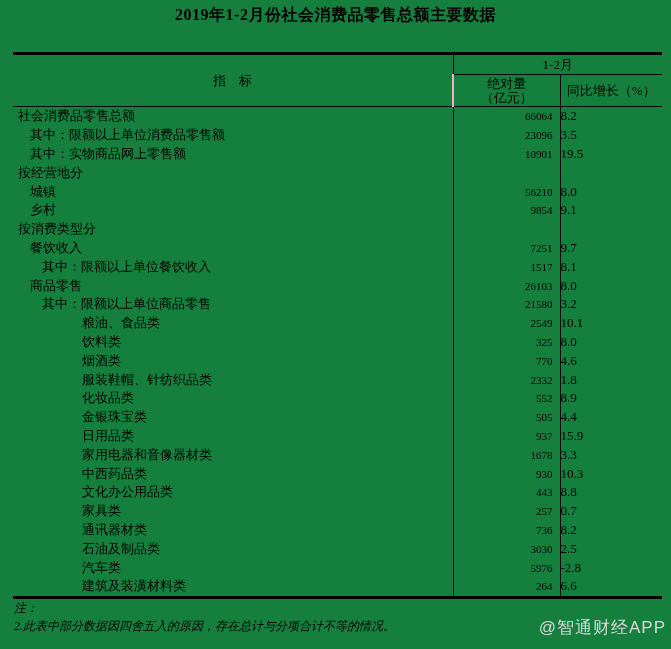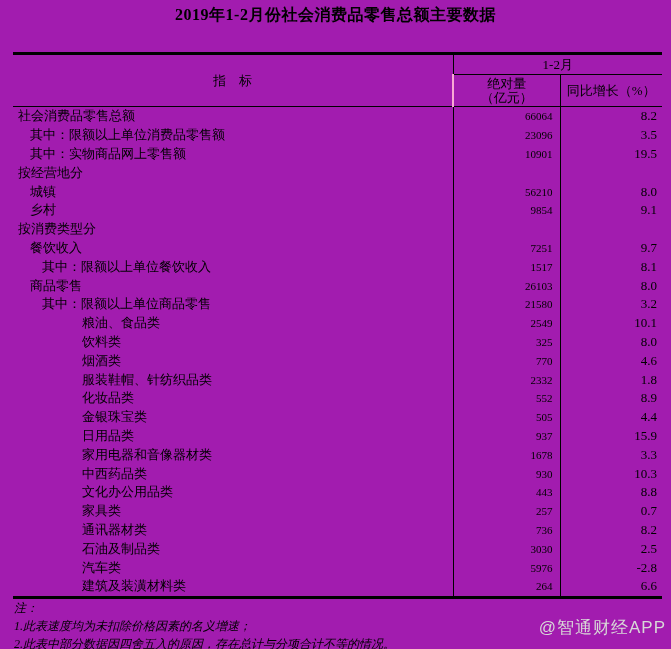--- a/index.html
+++ b/index.html
@@ -1,20 +1,20 @@
 <!DOCTYPE html>
 <html><head>
 <meta charset="utf-8">
 <style>
   html, body { margin: 0; padding: 0; background: #ffffff; }
   #app {
     position: relative;
     width: 671px;
     height: 649px;
-    background: #a21caf;
+    background: #15803d;
     font-family: "Liberation Serif", serif;
     color: #000000;
     overflow: hidden;
   }
   .page-title {
     position: absolute;
     top: 5px;
     left: 0;
     width: 100%;
     text-align: center;
@@ -75,21 +75,20 @@
   }
   td.cell-label { text-align: left; margin-left: 8px; }
   td.cell-abs {
     border-left: 1px solid #000;
     text-align: right;
     padding-right: 7px;
     font-size: 11px;
   }
   td.cell-growth {
     border-left: 1px solid #000;
-    text-align: right;
     padding-right: 5px;
     font-size: 13px;
   }
   .indent-0 { padding-left: 5px;  }
   .indent-1 { padding-left: 17px; }
   .indent-2 { padding-left: 29px; }
   .indent-3 { padding-left: 69px; }
 
   .notes {
     position: absolute;
@@ -265,19 +264,18 @@
         <tr>
           <td class="cell-label indent-3">建筑及装潢材料类</td>
           <td class="cell-abs">264</td>
           <td class="cell-growth">6.6</td>
         </tr>
       </tbody>
   </table>
 
   <div class="notes">
     <div>注：</div>
-    <div>1.此表速度均为未扣除价格因素的名义增速；</div>
     <div>2.此表中部分数据因四舍五入的原因，存在总计与分项合计不等的情况。</div>
   </div>
 
   <div class="watermark">@智通财经APP</div>
 
 </div>
 
 </body></html>

